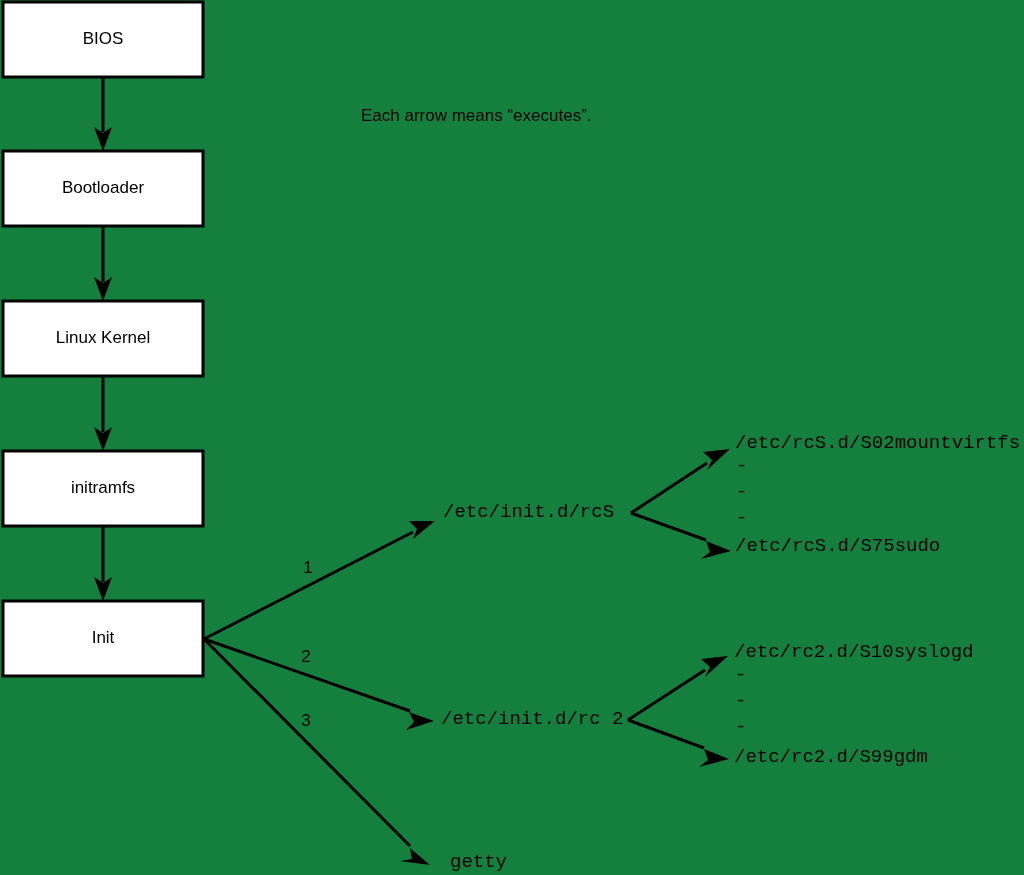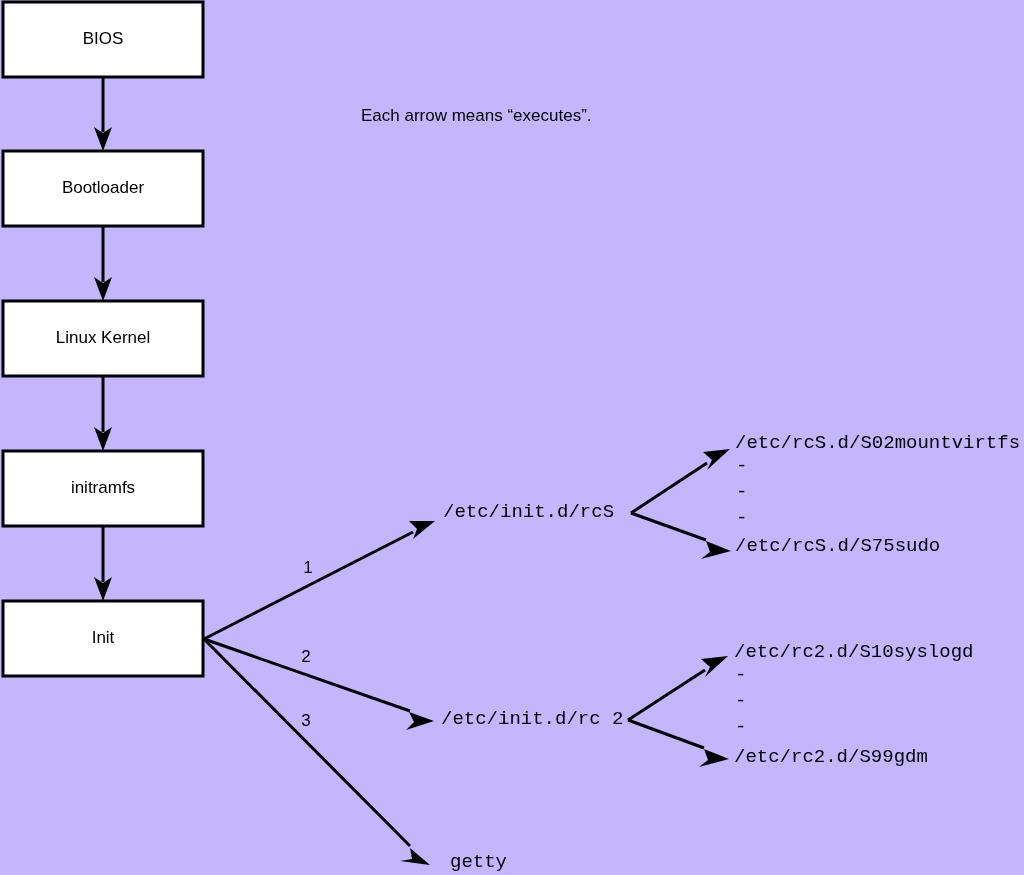--- a/index.html
+++ b/index.html
@@ -4,21 +4,21 @@
 <style>
   html, body {
     margin: 0;
     padding: 0;
     background: #ffffff;
   }
   #canvas {
     position: relative;
     width: 1024px;
     height: 875px;
-    background: #c4b5fd;
+    background: #15803d;
     overflow: hidden;
     font-family: "Liberation Sans", sans-serif;
   }
   svg#diagram {
     position: absolute;
     top: 0;
     left: 0;
     width: 1024px;
     height: 875px;
     display: block;

